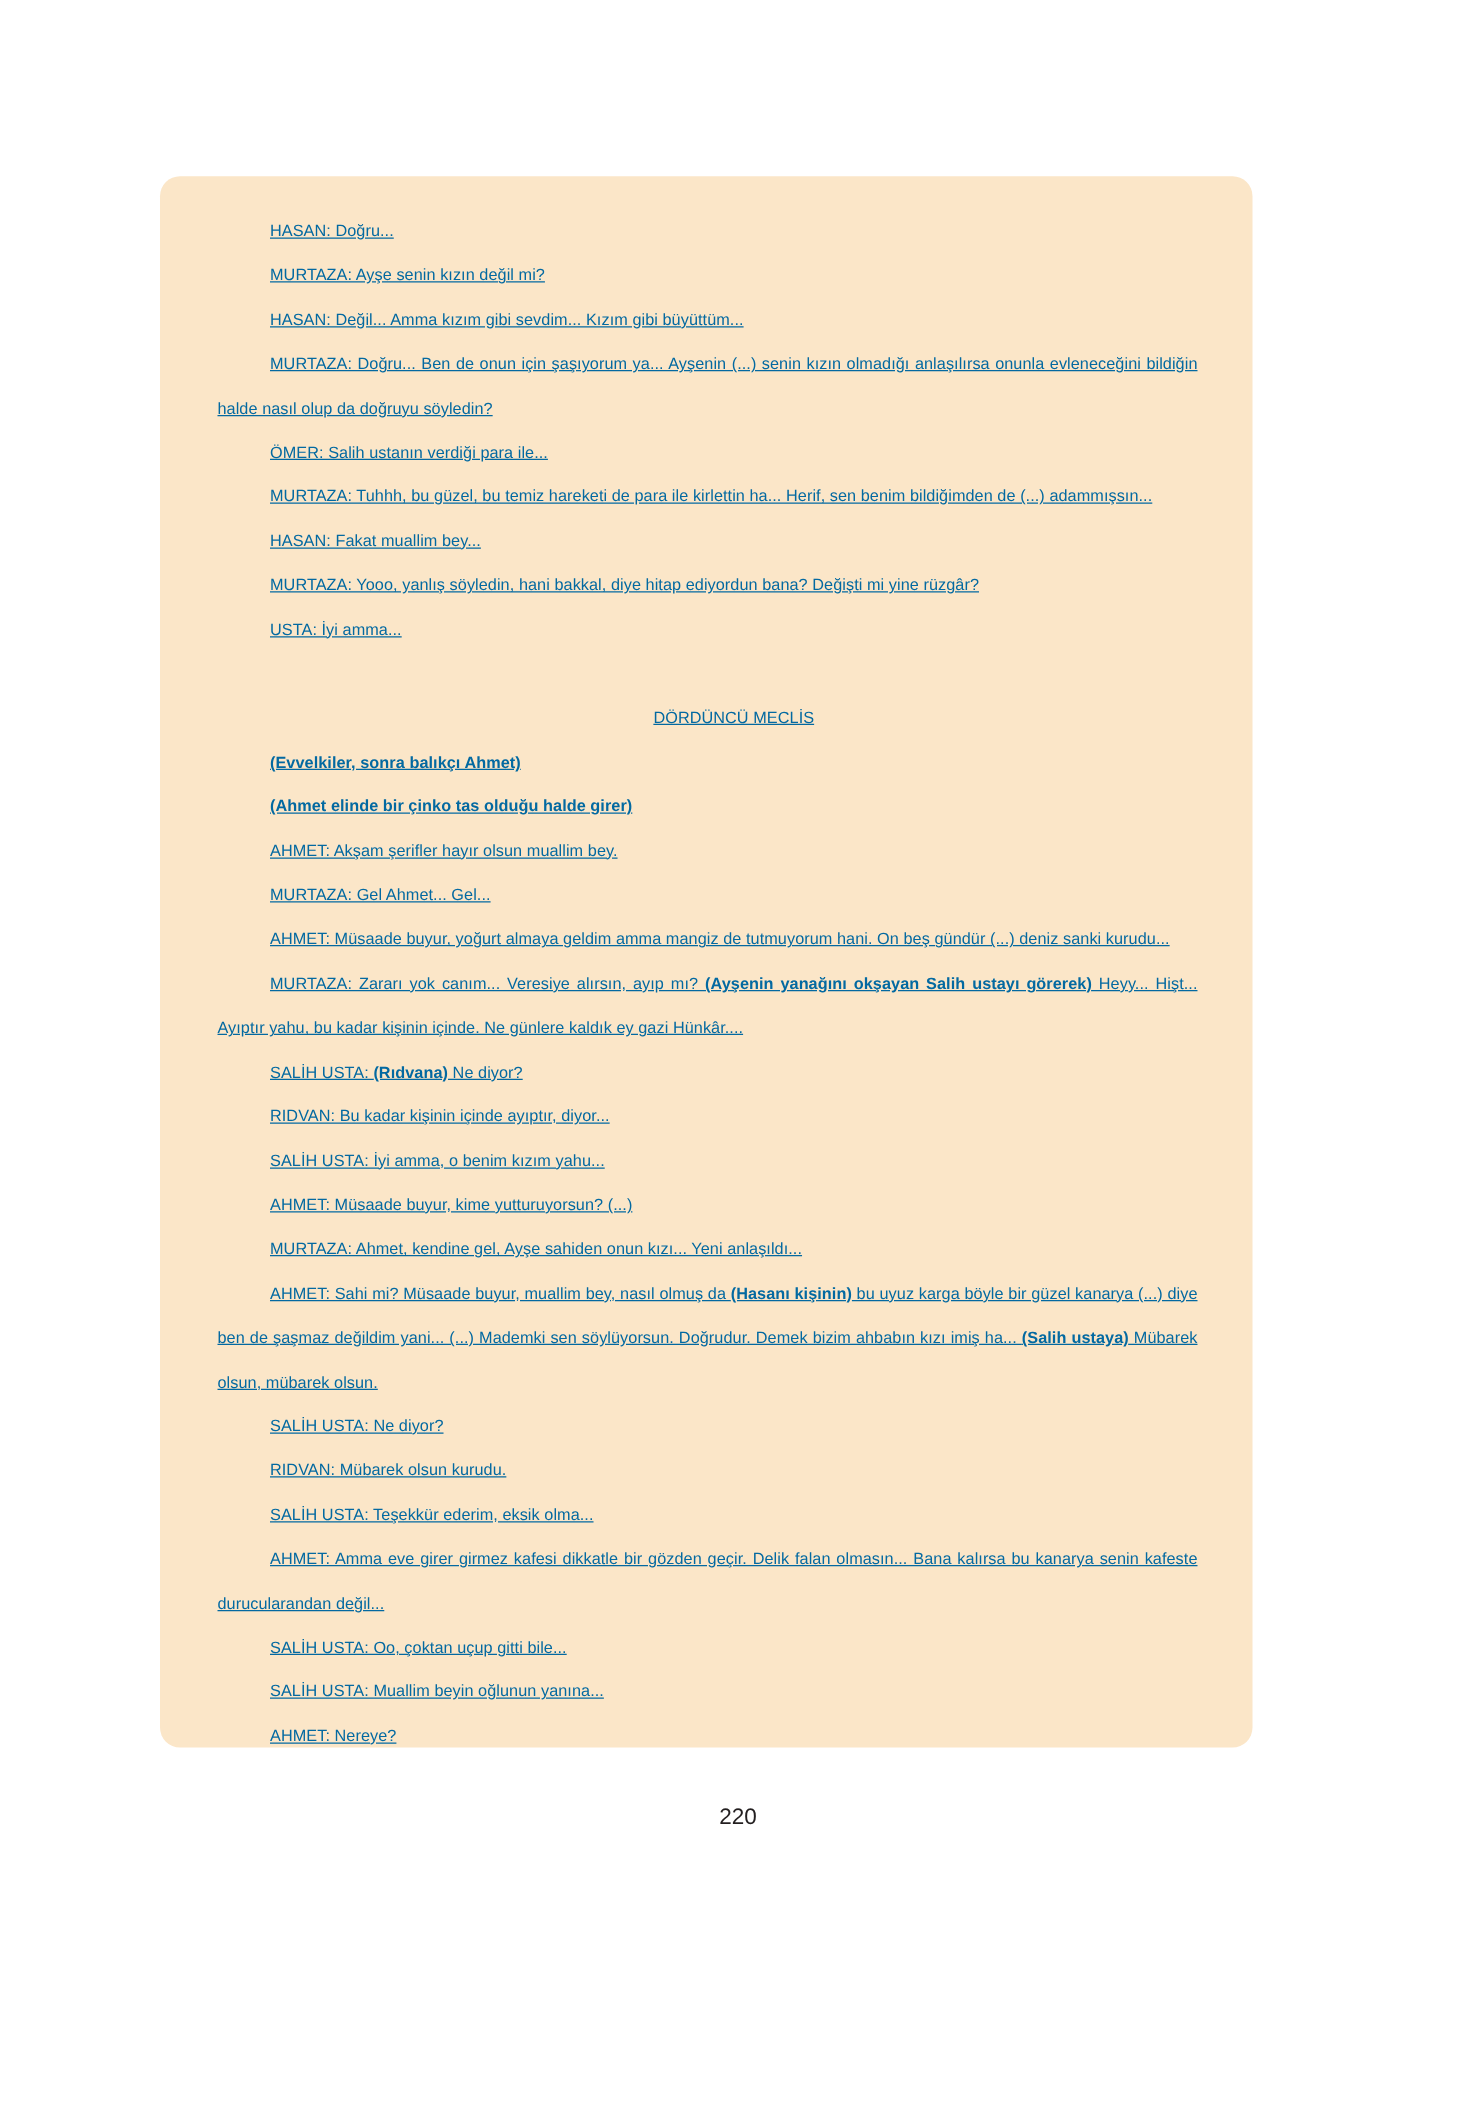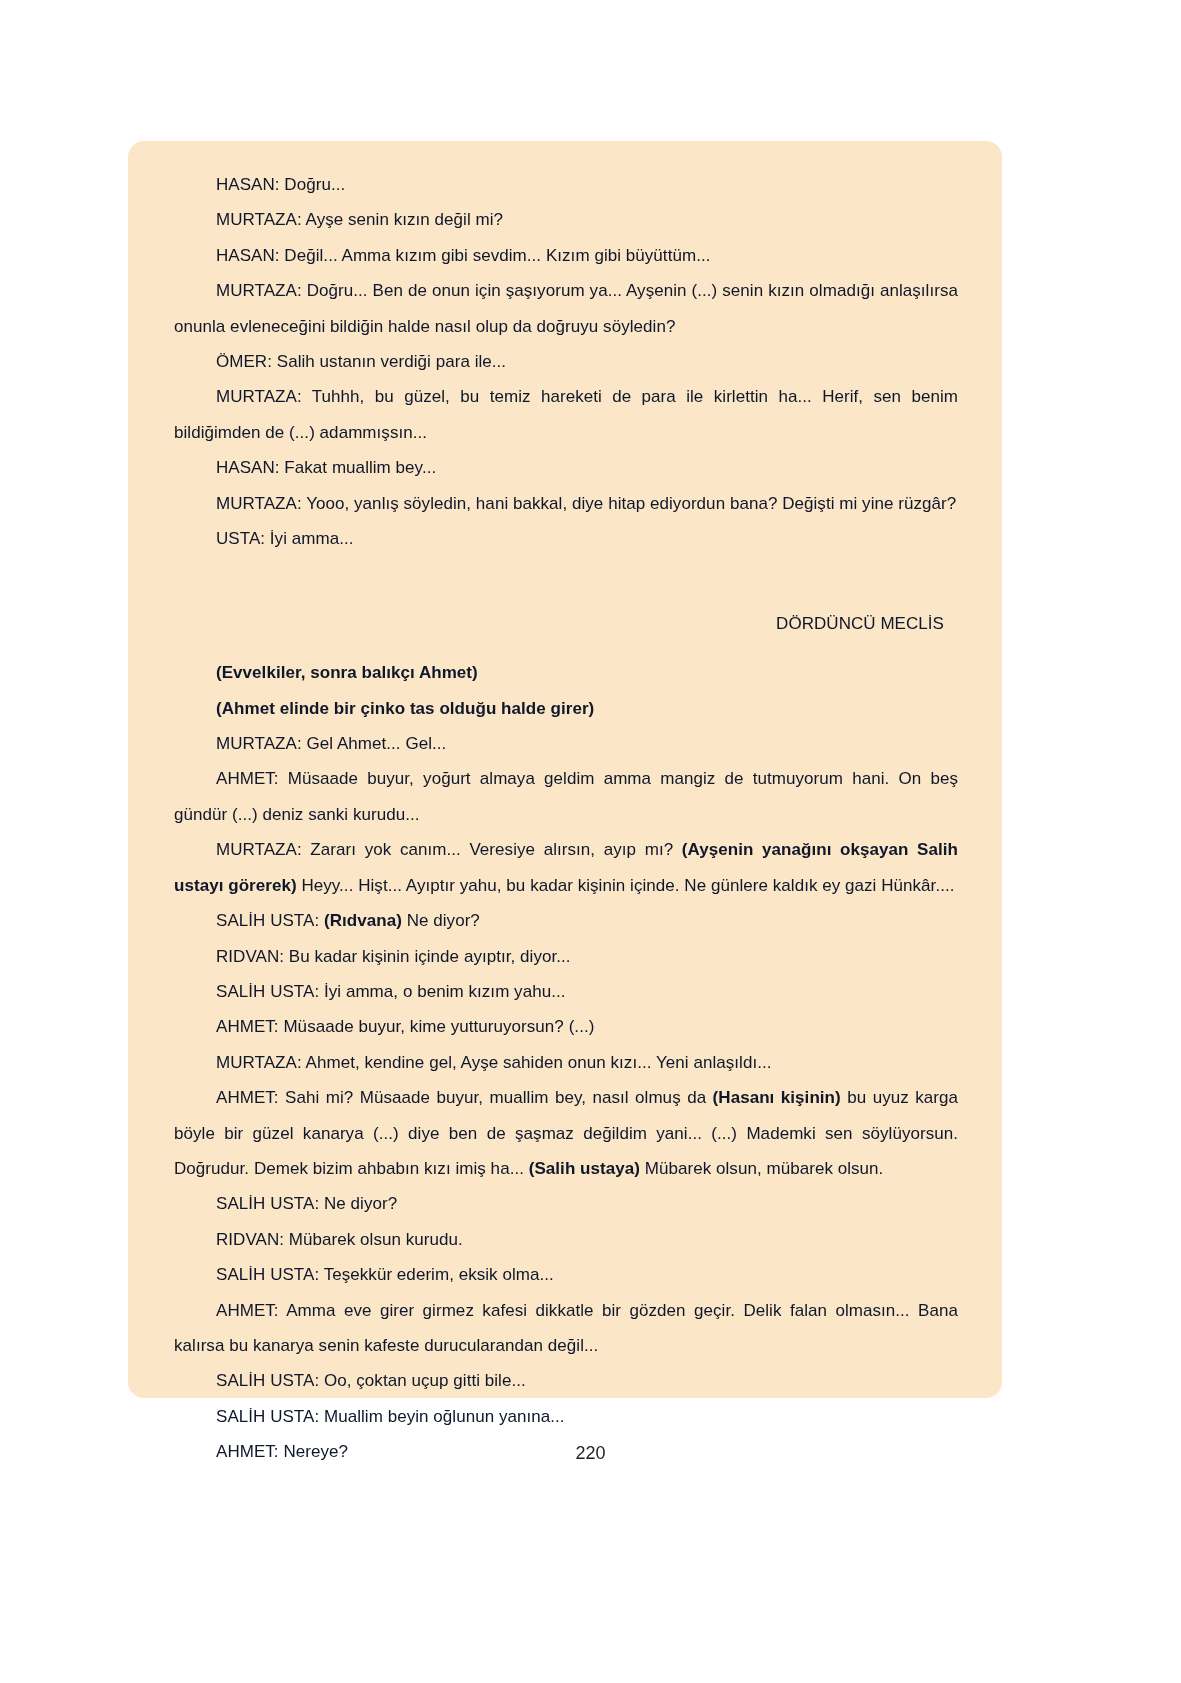--- a/index.html
+++ b/index.html
@@ -31,42 +31,43 @@
     top: 141px;
     width: 874px;
     height: 1257px;
     background: #fbe6c8;
     border-radius: 16px;
     box-sizing: border-box;
     padding: 26px 44px 26px 46px;
   }
 
   .body-text {
-    font-size: 17px;
+    font-size: 13px;
     line-height: 35.4px;
     text-align: justify;
     text-justify: inter-word;
     letter-spacing: 0.05px;
-    color: #0f172a;
+    color: #0369a1;
+    text-decoration: underline;
   }
 
   p.line {
     margin: 0;
     text-indent: 42px;
     text-align: justify;
   }
 
   p.line:last-child {
     text-align: left;
   }
 
   p.scene-title {
-    margin: 14px;
+    margin: 0;
     text-indent: 42px;
-    text-align: right;
+    text-align: center;
   }
 
   p.stage {
     margin: 0;
     text-indent: 42px;
     font-weight: bold;
     text-align: left;
   }
 
   .spacer {
@@ -99,20 +100,21 @@
         <p class="line">MURTAZA: Doğru... Ben de onun için şaşıyorum ya... Ayşenin (...) senin kızın olmadığı anlaşılırsa onunla evleneceğini bildiğin halde nasıl olup da doğruyu söyledin?</p>
         <p class="line">ÖMER: Salih ustanın verdiği para ile...</p>
         <p class="line">MURTAZA: Tuhhh, bu güzel, bu temiz hareketi de para ile kirlettin ha... Herif, sen benim bildiğimden de (...) adammışsın...</p>
         <p class="line">HASAN: Fakat muallim bey...</p>
         <p class="line">MURTAZA: Yooo, yanlış söyledin, hani bakkal, diye hitap ediyordun bana? Değişti mi yine rüzgâr?</p>
         <p class="line">USTA: İyi amma...</p>
         <div class="spacer"></div>
         <p class="scene-title">DÖRDÜNCÜ MECLİS</p>
         <p class="stage">(Evvelkiler, sonra balıkçı Ahmet)</p>
         <p class="stage">(Ahmet elinde bir çinko tas olduğu halde girer)</p>
+        <p class="line">AHMET: Akşam şerifler hayır olsun muallim bey.</p>
         <p class="line">MURTAZA: Gel Ahmet... Gel...</p>
         <p class="line">AHMET: Müsaade buyur, yoğurt almaya geldim amma mangiz de tutmuyorum hani. On beş gündür (...) deniz sanki kurudu...</p>
         <p class="line"><span>MURTAZA: Zararı yok canım... Veresiye alırsın, ayıp mı? </span><b>(Ayşenin yanağını okşayan Salih ustayı görerek)</b><span> Heyy... Hişt... Ayıptır yahu, bu kadar kişinin içinde. Ne günlere kaldık ey gazi Hünkâr....</span></p>
         <p class="line"><span>SALİH USTA: </span><b>(Rıdvana)</b><span> Ne diyor?</span></p>
         <p class="line">RIDVAN: Bu kadar kişinin içinde ayıptır, diyor...</p>
         <p class="line">SALİH USTA: İyi amma, o benim kızım yahu...</p>
         <p class="line">AHMET: Müsaade buyur, kime yutturuyorsun? (...)</p>
         <p class="line">MURTAZA: Ahmet, kendine gel, Ayşe sahiden onun kızı... Yeni anlaşıldı...</p>
         <p class="line"><span>AHMET: Sahi mi? Müsaade buyur, muallim bey, nasıl olmuş da </span><b>(Hasanı kişinin)</b><span> bu uyuz karga böyle bir güzel kanarya (...) diye ben de şaşmaz değildim yani... (...) Mademki sen söylüyorsun. Doğrudur. Demek bizim ahbabın kızı imiş ha... </span><b>(Salih ustaya)</b><span> Mübarek olsun, mübarek olsun.</span></p>
         <p class="line">SALİH USTA: Ne diyor?</p>

